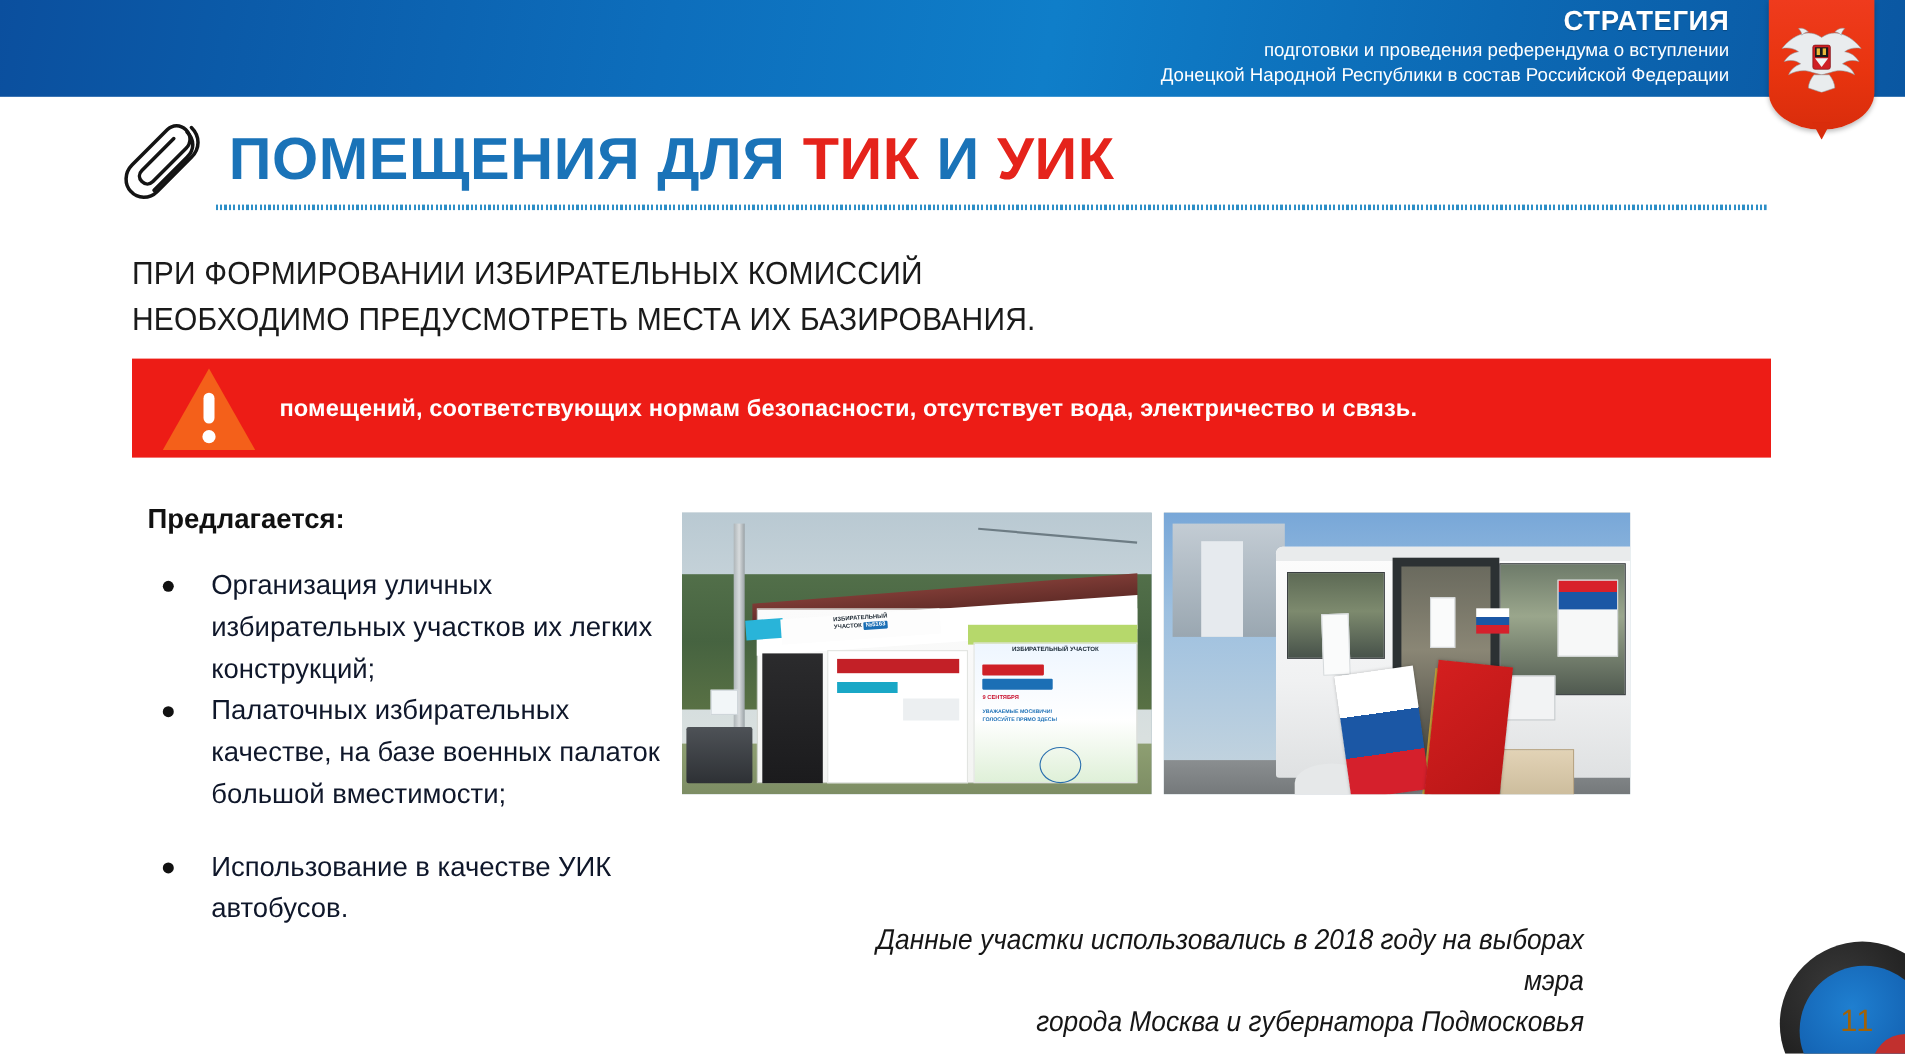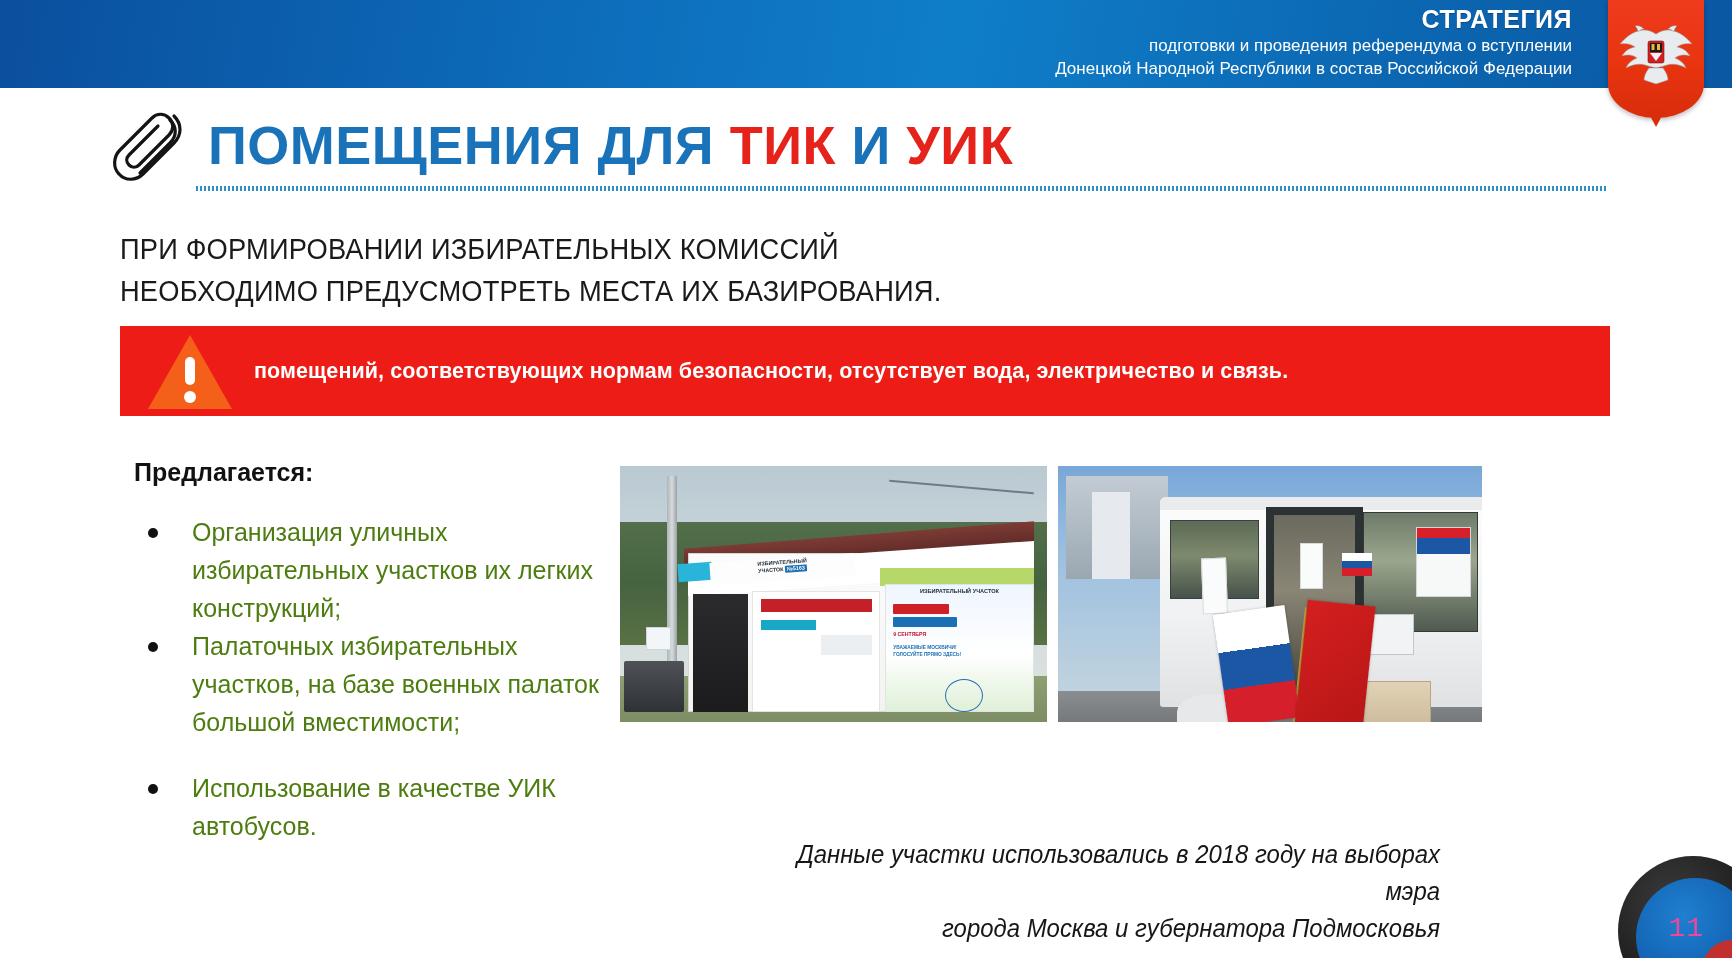--- a/index.html
+++ b/index.html
@@ -107,21 +107,21 @@
   
   .left-col { position: absolute; left: 134px; top: 458px; width: 480px; }
   .proposed-label {
     font-size: 25px; font-weight: bold; color: #111;
     margin-bottom: 26px;
   }
   .bullet-list { list-style: none; }
   .bullet-item {
     position: relative;
     padding-left: 58px;
-    font-size: 25px; line-height: 38px; color: #4d7c0f;
+    font-size: 25px; line-height: 38px; color: #0f172a;
   }
   .bullet-item.gap-after { margin-bottom: 28px; }
   .bullet-item:before {
     content: "";
     position: absolute; left: 14px; top: 15px;
     width: 10px; height: 10px; border-radius: 50%;
     background: #111;
   }
 
   
@@ -265,23 +265,22 @@
     width: 118px; height: 118px; border-radius: 50%;
     background: radial-gradient(circle at 40% 32%, #1f7fd0 0%, #1464b4 55%, #0d4e92 100%);
   }
   .page-badge-red {
     position: absolute; right: -30px; bottom: -42px;
     width: 60px; height: 60px; border-radius: 50%;
     background: #d42a1f; opacity: .9;
   }
   .page-number {
     position: absolute; right: 28px; bottom: 14px;
-    color: #ec4899; font-size: 28px; letter-spacing: 1px;
+    color: #a16207; font-size: 28px; letter-spacing: 1px;
     z-index: 5;
-    font-family: Liberation Mono, monospace;
   }
 </style>
 </head>
 <body>
 
 <div class="slide">
 
   <div class="header">
     <div class="header-inner">
       <div class="header-title">СТРАТЕГИЯ</div>
@@ -332,21 +331,21 @@
     </svg>
     <div class="problem-text">
       <div>помещений, соответствующих нормам безопасности, отсутствует вода, электричество и связь.</div>
     </div>
   </div>
 
   <div class="left-col">
     <div class="proposed-label">Предлагается:</div>
     <ul class="bullet-list">
       <li class="bullet-item">Организация уличных избирательных участков их легких конструкций;</li>
-      <li class="bullet-item gap-after">Палаточных избирательных участков, на базе военных палаток большой вместимости;</li>
+      <li class="bullet-item gap-after">Палаточных избирательных качестве, на базе военных палаток большой вместимости;</li>
       <li class="bullet-item">Использование в качестве УИК автобусов.</li>
     </ul>
   </div>
 
   <div class="photo photo-1">
     <div class="p1-sky"></div>
     <div class="p1-trees"></div>
     <div class="p1-ground"></div>
     <div class="p1-pole"></div>
     <div class="p1-wire"></div>

